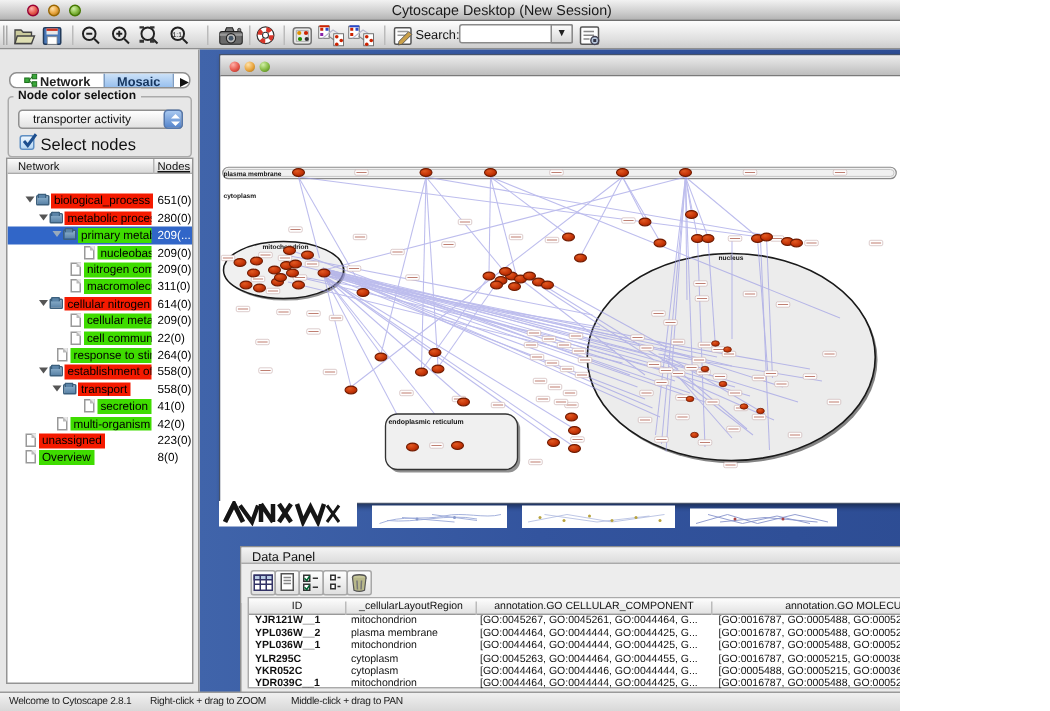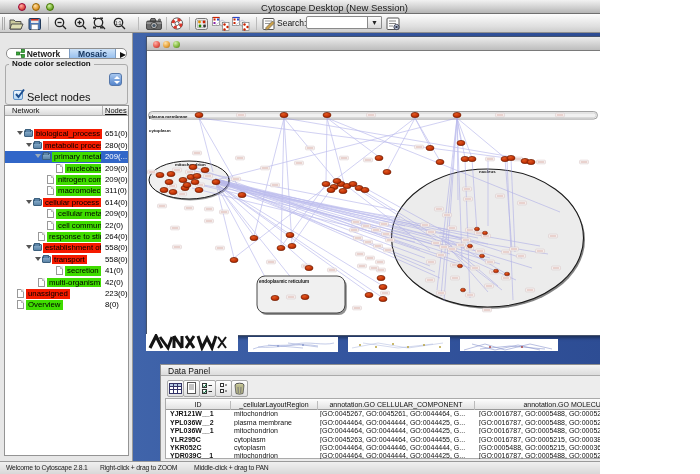--- a/index.html
+++ b/index.html
@@ -538,20 +538,21 @@
             <rect x="0.5" y="3" width="3" height="3" fill="#3aa83a" stroke="#1c701c" stroke-width="0.7"></rect>
             <rect x="5.5" y="0.5" width="3" height="3" fill="#3aa83a" stroke="#1c701c" stroke-width="0.7"></rect>
             <rect x="5.5" y="5.5" width="3" height="3" fill="#3aa83a" stroke="#1c701c" stroke-width="0.7"></rect>
             <path d="M3.5 4.5 L5.5 2 M3.5 4.5 L5.5 7" stroke="#1c701c" stroke-width="0.7" fill="none"></path>
           </svg>Network</div>
       <div class="tabmos">Mosaic</div>
       <div class="tabarr"></div>
     </div>
     <div class="grpbox"></div>
     <div class="grplab">Node color selection</div>
+    <div class="combo">transporter activity</div>
     <div class="comboright">
         <div class="ua"></div>
         <div class="da"></div>
       </div>
     <div class="chk">
         <svg width="14" height="14">
           <path d="M2 6 L4.5 9 L10 1.5" stroke="#1d4f8f" stroke-width="2" fill="none"></path>
         </svg>
       </div>
     <div class="chklab">Select nodes</div>
@@ -590,21 +591,21 @@
           <span class="cnt">209(0)</span>
         </div>
       <div class="trow" style="top:79.4px;">
           <span class="file" style="left:42px;"></span>
           <span class="hl hg" style="left:51px;max-width:45px;">macromolecule</span>
           <span class="cnt">311(0)</span>
         </div>
       <div class="trow" style="top:90.8px;">
           <span class="arr" style="left:21px;"></span>
           <span class="fold" style="left:28px;"></span>
-          <span class="hl hr" style="left:38px;max-width:58px;">cellular process</span>
+          <span class="hl hr" style="left:38px;max-width:58px;">cellular nitrogen</span>
           <span class="cnt">614(0)</span>
         </div>
       <div class="trow" style="top:102.2px;">
           <span class="file" style="left:42px;"></span>
           <span class="hl hg" style="left:51px;max-width:45px;">cellular metabo</span>
           <span class="cnt">209(0)</span>
         </div>
       <div class="trow" style="top:113.6px;">
           <span class="file" style="left:42px;"></span>
           <span class="hl hg" style="left:51px;max-width:45px;">cell communicat</span>

